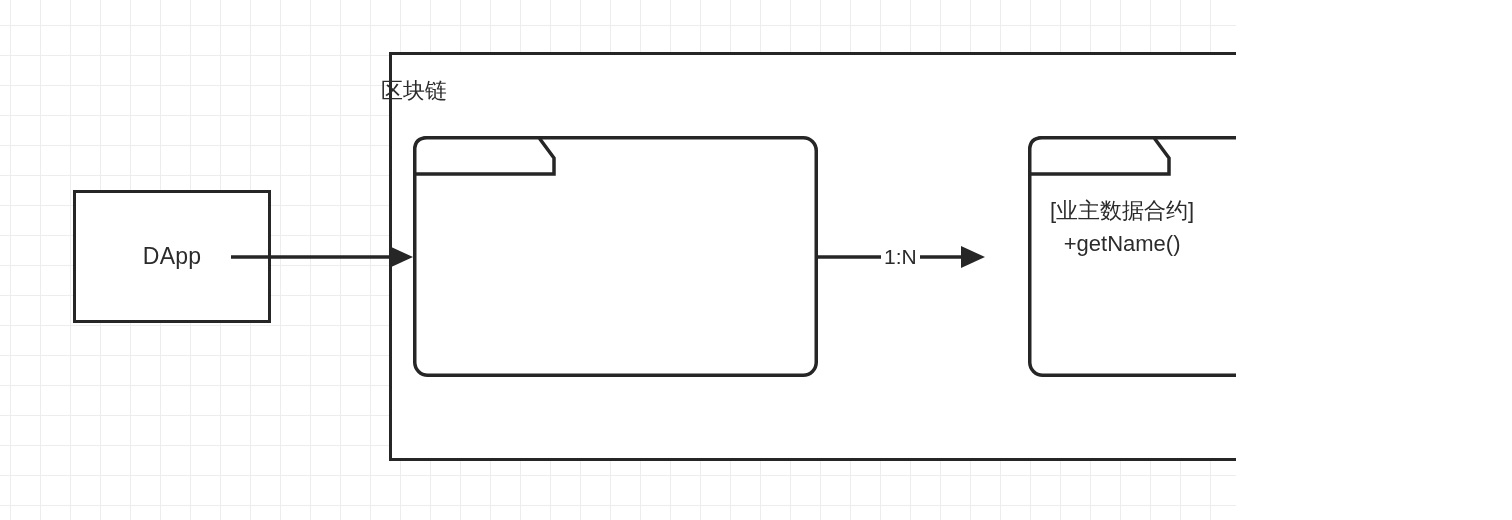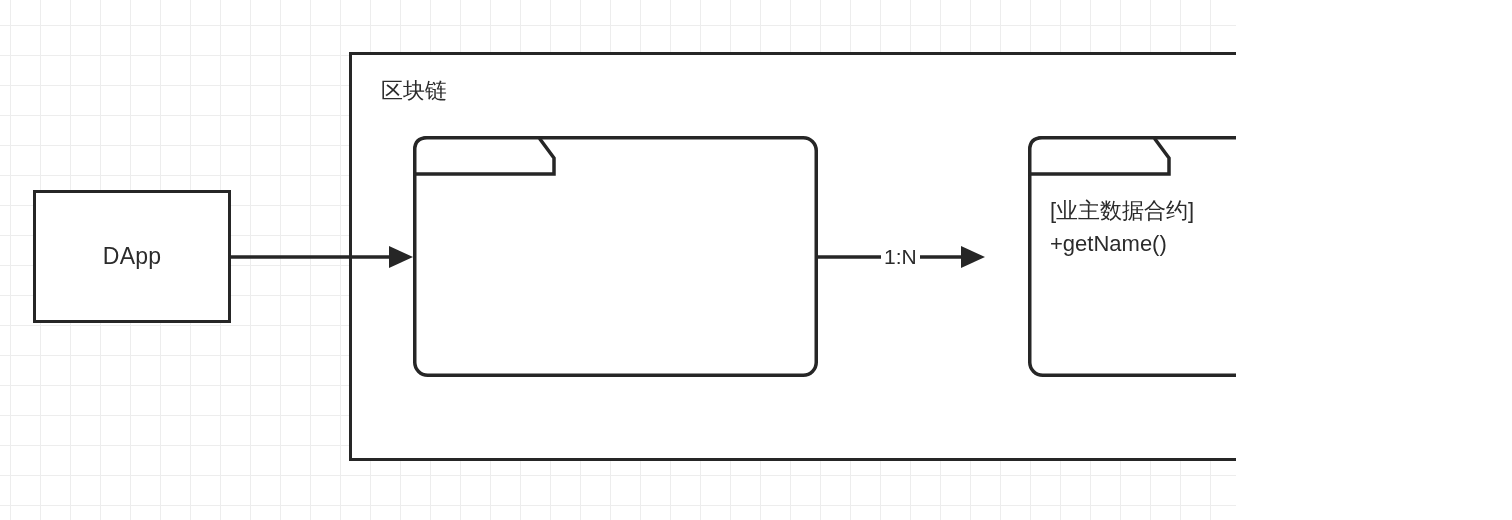--- a/index.html
+++ b/index.html
@@ -15,27 +15,29 @@
     position: relative;
     width: 1236px;
     height: 520px;
     background-color: #ffffff;
     background-image:
       linear-gradient(to right, #ededed 1px, transparent 1px),
       linear-gradient(to bottom, #ededed 1px, transparent 1px);
     background-size: 30px 30px;
     background-position: 10px 25px;
     overflow: hidden;
+    text-align: center;
   }
 
   
   .node {
     position: absolute;
     box-sizing: border-box;
     background: #ffffff;
+    margin-left: 40px;
   }
 
   .plain-box {
     border: 3px solid #262626;
     display: flex;
     align-items: center;
     justify-content: center;
   }
   .plain-box .node-label {
     font-size: 23px;

